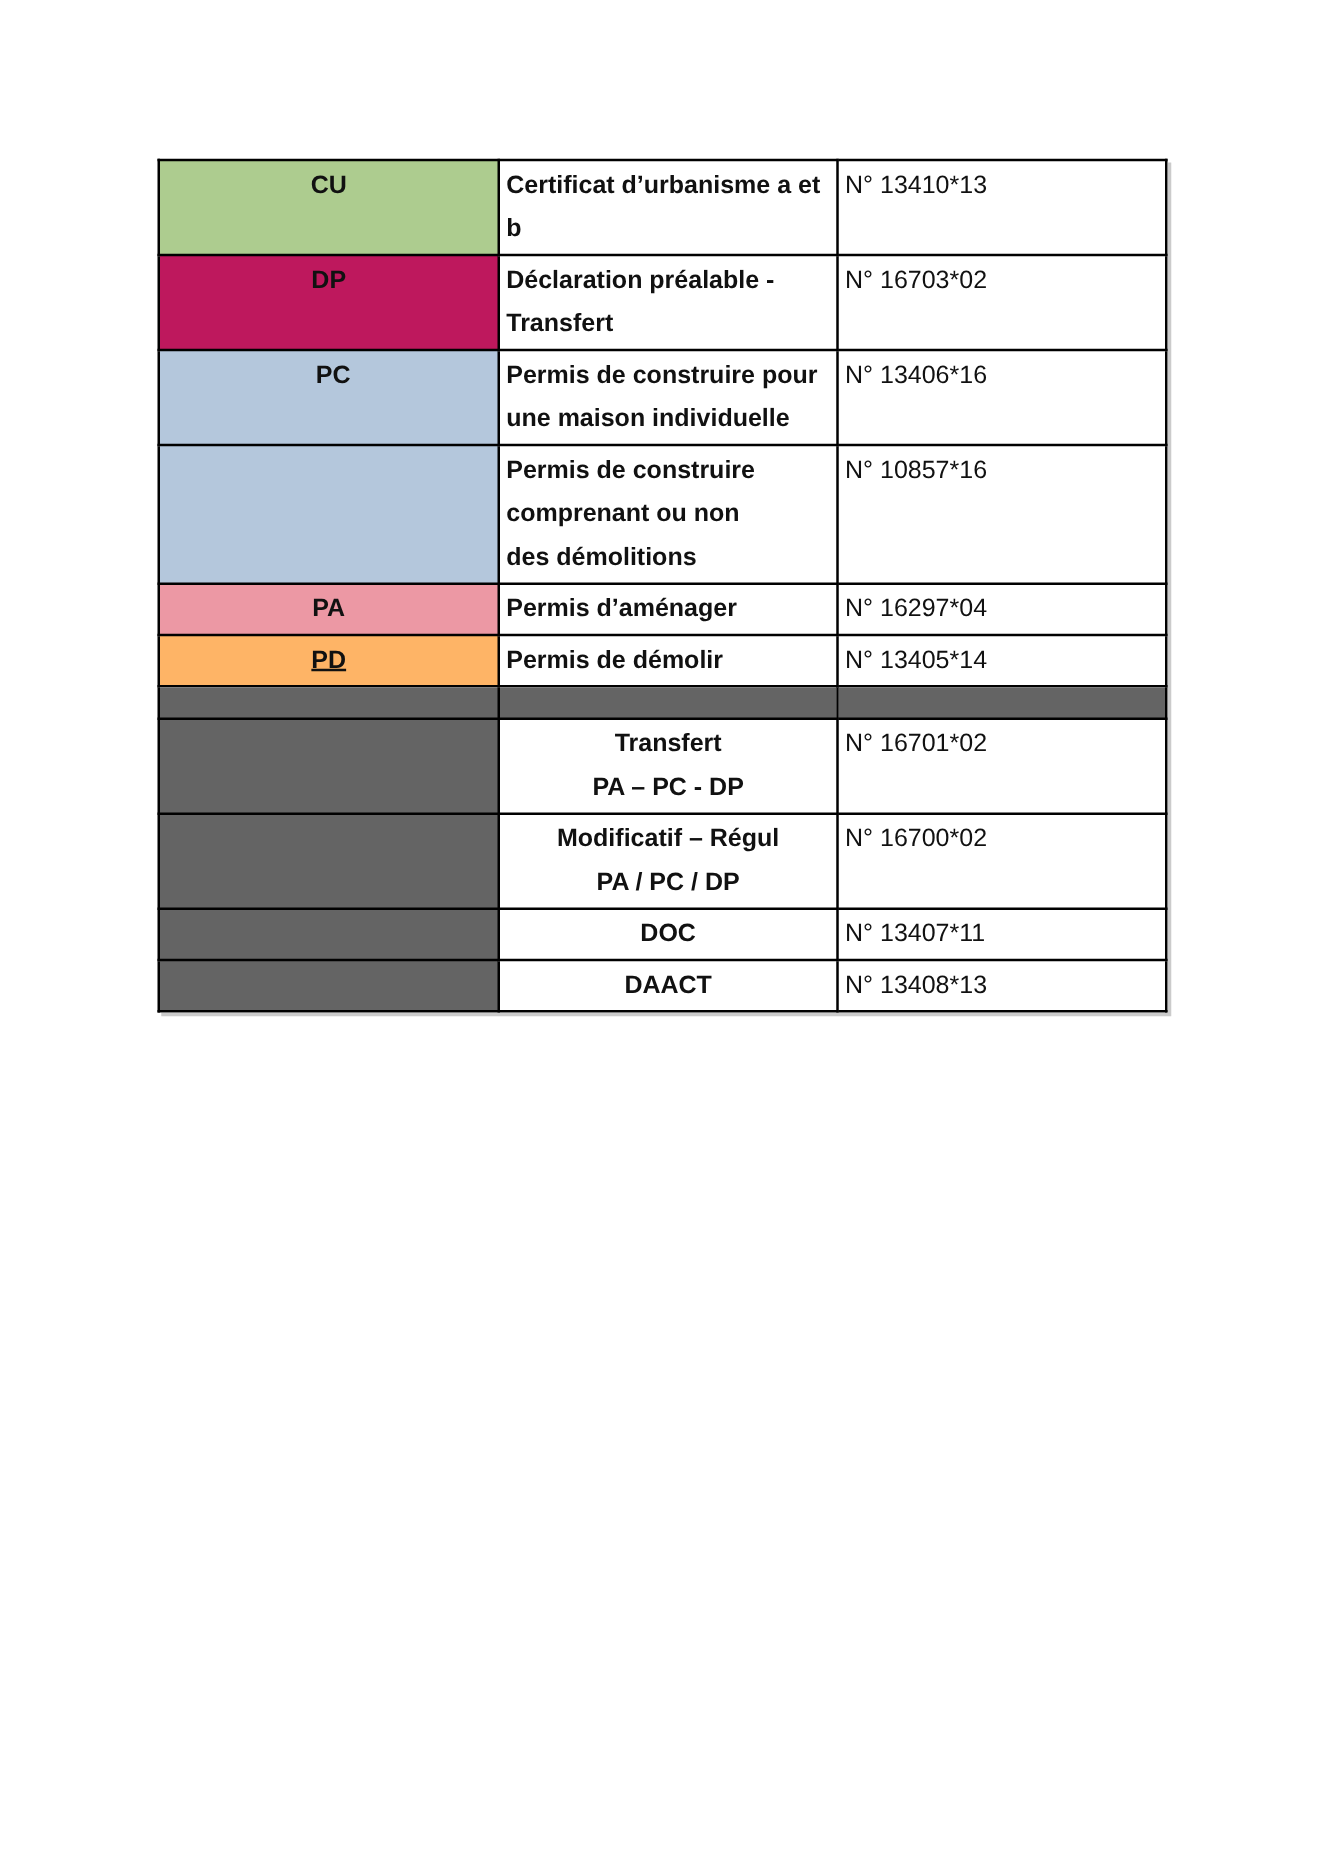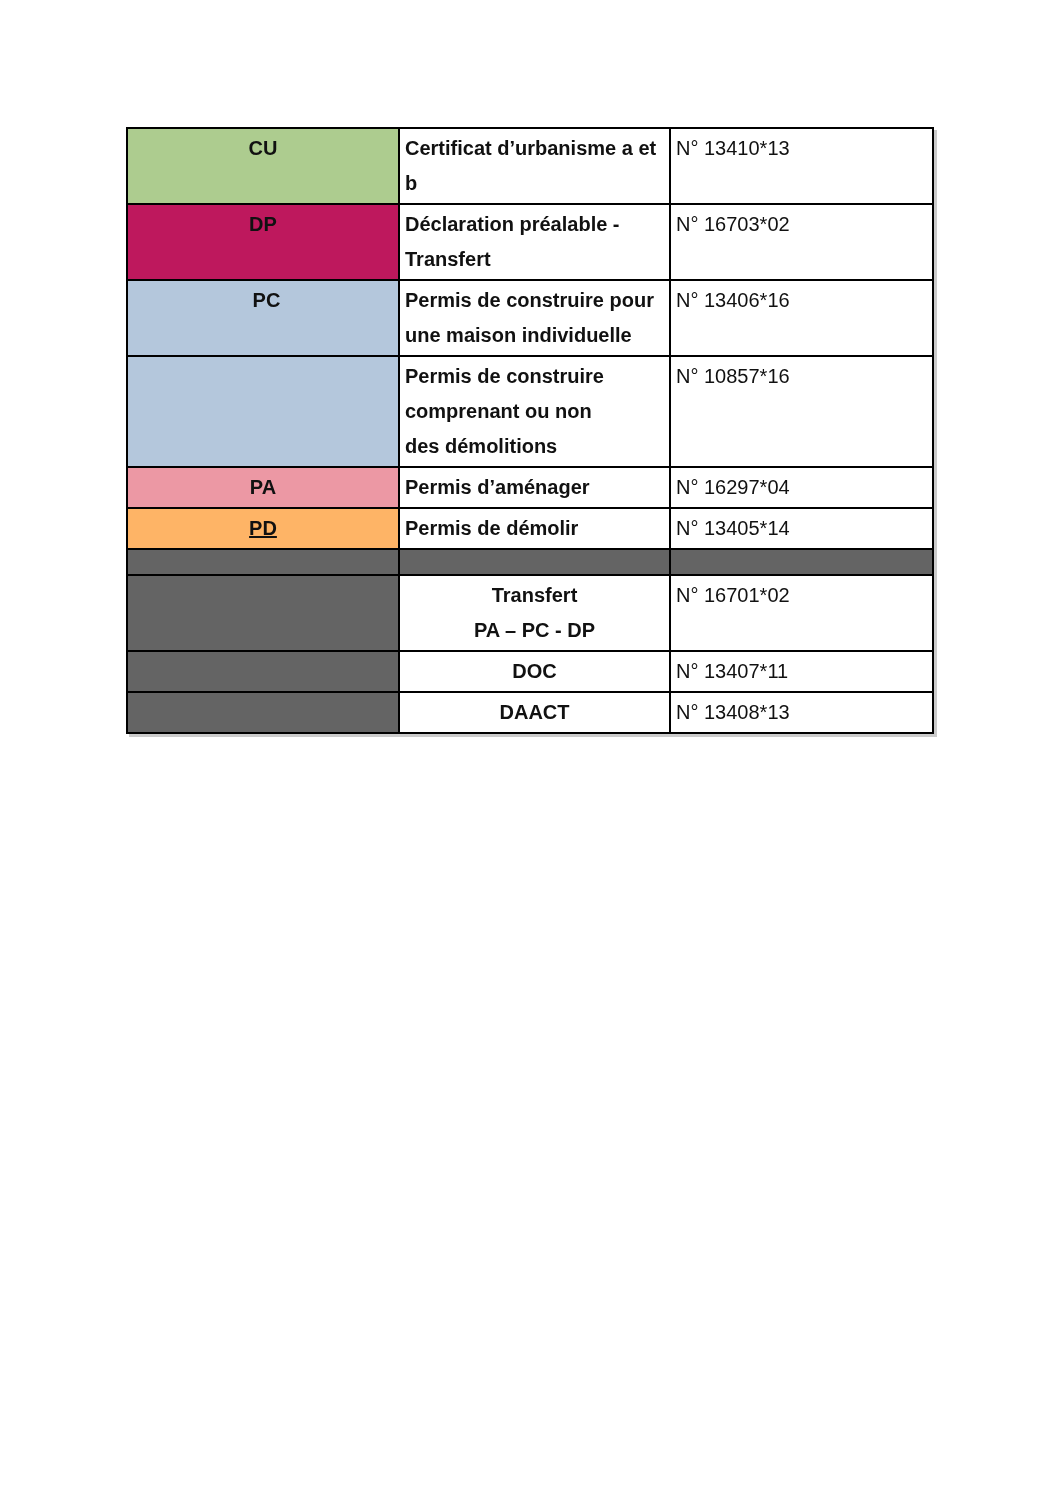--- a/index.html
+++ b/index.html
@@ -120,20 +120,28 @@
           <td class="key-cell" style="background: rgb(100, 100, 100);"></td>
           <td class="desc-cell desc-center">
             <div class="line bold">Transfert</div>
             <div class="line">PA – PC - DP</div>
           </td>
           <td class="num-cell">N° 16701*02</td>
         </tr>
         <tr>
           <td class="key-cell" style="background: rgb(100, 100, 100);"></td>
           <td class="desc-cell desc-center">
+            <div class="line bold">Modificatif – Régul</div>
+            <div class="line">PA / PC / DP</div>
+          </td>
+          <td class="num-cell">N° 16700*02</td>
+        </tr>
+        <tr>
+          <td class="key-cell" style="background: rgb(100, 100, 100);"></td>
+          <td class="desc-cell desc-center">
             <div class="line bold">DOC</div>
           </td>
           <td class="num-cell">N° 13407*11</td>
         </tr>
         <tr>
           <td class="key-cell" style="background: rgb(100, 100, 100);"></td>
           <td class="desc-cell desc-center">
             <div class="line bold">DAACT</div>
           </td>
           <td class="num-cell">N° 13408*13</td>

